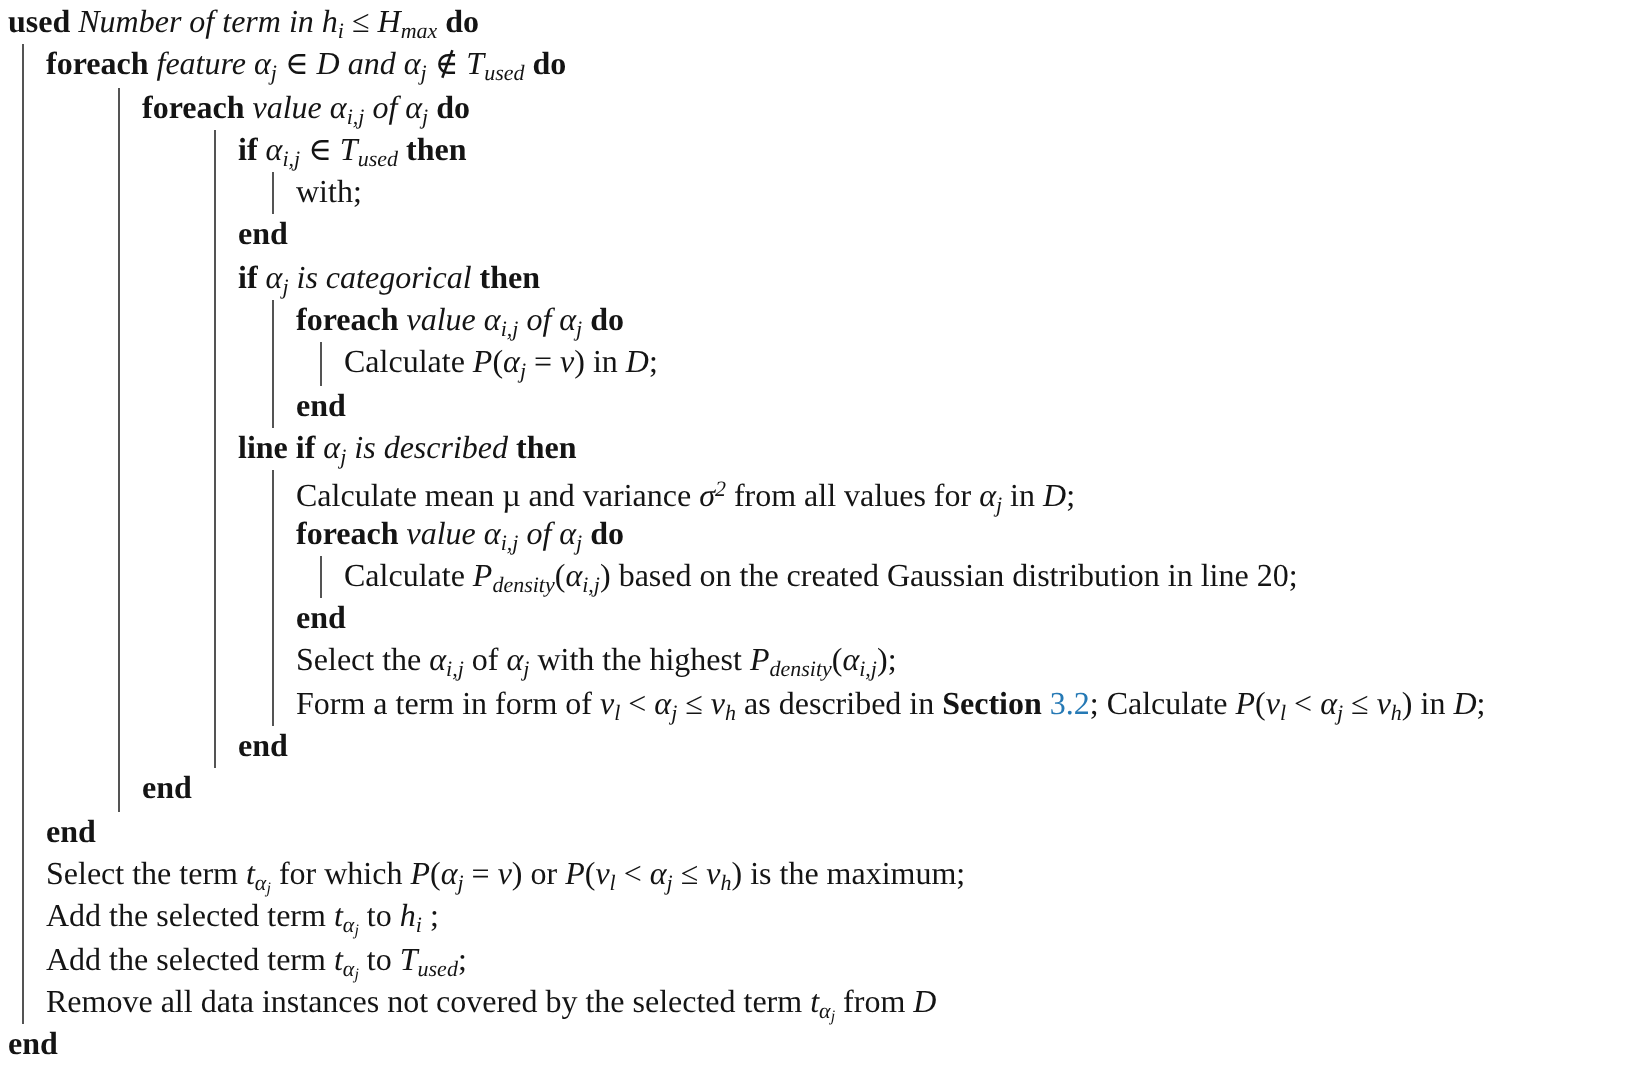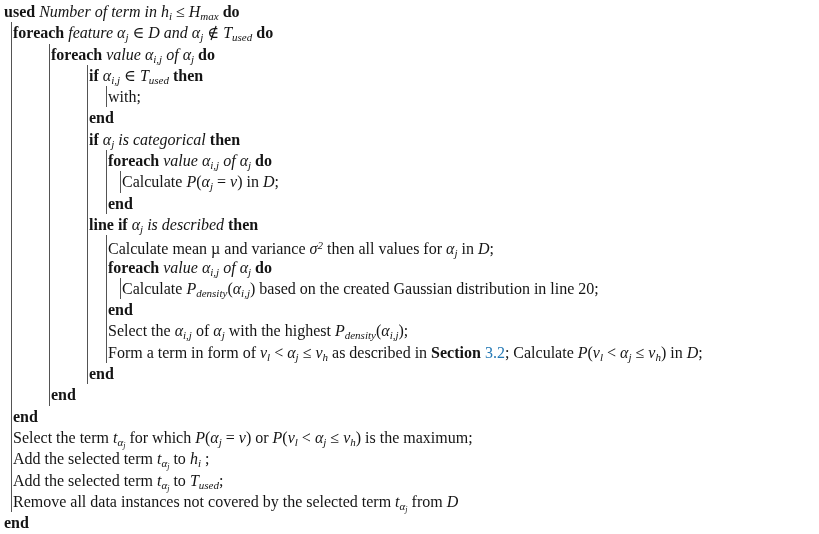--- a/index.html
+++ b/index.html
@@ -4,21 +4,21 @@
 <style>
   html,body{margin:0;padding:0;}
   body{
     width:819px;height:534px;overflow:hidden;background:#ffffff;
     font-family:"Liberation Serif","DejaVu Serif",serif;
     font-size:16px;color:#141414;
     padding:1px 0 0 4px;box-sizing:border-box;
   }
   .algo{width:100%;}
   .line{height:21.3px;line-height:21.3px;white-space:nowrap;}
-  .blk{border-left:1px solid #545454;padding-left:1px;}
+  .blk{border-left:1px solid #545454;padding-left:11px;}
   .m7{margin-left:7px;}
   .m19{margin-left:36px;}
   .m17{margin-left:17px;}
   .m12{margin-left:12px;}
   .seg-kw{font-weight:bold;}
   .seg-b{font-weight:bold;font-family:Liberation Serif, serif;}
   .seg-it{font-style:italic;}
   .seg-v{font-style:italic;}
   .seg-rm{font-style:normal;}
   .seg-sub{font-size:11px;font-style:italic;vertical-align:-3px;}
@@ -44,21 +44,21 @@
         <div class="line"><span class="seg-kw">if </span><span class="seg-v">α</span><span class="seg-sub">j</span><span class="seg-it"> is categorical </span><span class="seg-kw">then</span></div>
         <div class="blk m17">
           <div class="line"><span class="seg-kw">foreach </span><span class="seg-it">value </span><span class="seg-v">α</span><span class="seg-sub">i,j</span><span class="seg-it"> of </span><span class="seg-v">α</span><span class="seg-sub">j</span><span class="seg-kw"> do</span></div>
           <div class="blk m12">
             <div class="line"><span class="seg-rm">Calculate </span><span class="seg-v">P</span><span class="seg-rm">(</span><span class="seg-v">α</span><span class="seg-sub">j</span><span class="seg-rm"> = </span><span class="seg-v">v</span><span class="seg-rm">) in </span><span class="seg-v">D</span><span class="seg-rm">;</span></div>
           </div>
           <div class="line"><span class="seg-kw">end</span></div>
         </div>
         <div class="line"><span class="seg-kw">line if </span><span class="seg-v">α</span><span class="seg-sub">j</span><span class="seg-it"> is described </span><span class="seg-kw">then</span></div>
         <div class="blk m17">
-          <div class="line"><span class="seg-rm">Calculate mean µ and variance </span><span class="seg-v">σ</span><span class="seg-sup">2</span><span class="seg-rm"> then all values for </span><span class="seg-v">α</span><span class="seg-sub">j</span><span class="seg-rm"> in </span><span class="seg-v">D</span><span class="seg-rm">;</span></div>
+          <div class="line"><span class="seg-rm">Calculate mean µ and variance </span><span class="seg-v">σ</span><span class="seg-sup">2</span><span class="seg-rm"> from all values for </span><span class="seg-v">α</span><span class="seg-sub">j</span><span class="seg-rm"> in </span><span class="seg-v">D</span><span class="seg-rm">;</span></div>
           <div class="line"><span class="seg-kw">foreach </span><span class="seg-it">value </span><span class="seg-v">α</span><span class="seg-sub">i,j</span><span class="seg-it"> of </span><span class="seg-v">α</span><span class="seg-sub">j</span><span class="seg-kw"> do</span></div>
           <div class="blk m12">
             <div class="line"><span class="seg-rm">Calculate </span><span class="seg-v">P</span><span class="seg-sub">density</span><span class="seg-rm">(</span><span class="seg-v">α</span><span class="seg-sub">i,j</span><span class="seg-rm">) based on the created Gaussian distribution in line 20;</span></div>
           </div>
           <div class="line"><span class="seg-kw">end</span></div>
           <div class="line"><span class="seg-rm">Select the </span><span class="seg-v">α</span><span class="seg-sub">i,j</span><span class="seg-rm"> of </span><span class="seg-v">α</span><span class="seg-sub">j</span><span class="seg-rm"> with the highest </span><span class="seg-v">P</span><span class="seg-sub">density</span><span class="seg-rm">(</span><span class="seg-v">α</span><span class="seg-sub">i,j</span><span class="seg-rm">);</span></div>
           <div class="line"><span class="seg-rm">Form a term in form of </span><span class="seg-v">v</span><span class="seg-sub">l</span><span class="seg-rm"> &lt; </span><span class="seg-v">α</span><span class="seg-sub">j</span><span class="seg-rm"> ≤ </span><span class="seg-v">v</span><span class="seg-sub">h</span><span class="seg-rm"> as described in </span><span class="seg-b">Section </span><span class="seg-link" style="color: rgb(37, 121, 181);">3.2</span><span class="seg-rm">; Calculate </span><span class="seg-v">P</span><span class="seg-rm">(</span><span class="seg-v">v</span><span class="seg-sub">l</span><span class="seg-rm"> &lt; </span><span class="seg-v">α</span><span class="seg-sub">j</span><span class="seg-rm"> ≤ </span><span class="seg-v">v</span><span class="seg-sub">h</span><span class="seg-rm">) in </span><span class="seg-v">D</span><span class="seg-rm">;</span></div>
         </div>
         <div class="line"><span class="seg-kw">end</span></div>
       </div>

